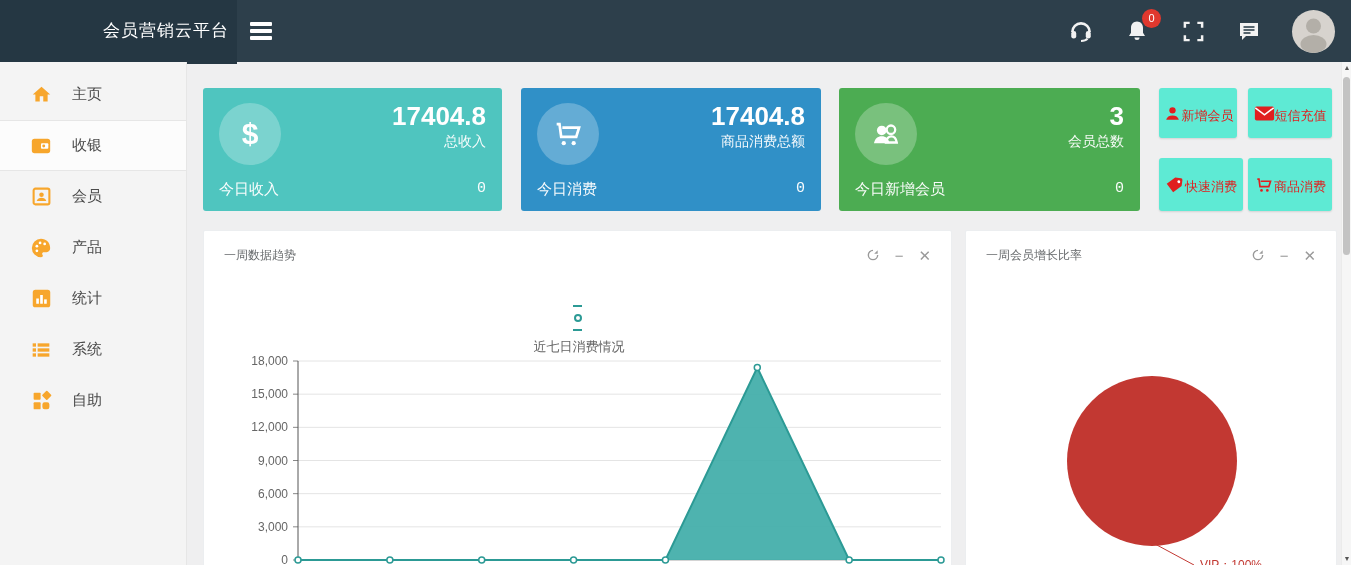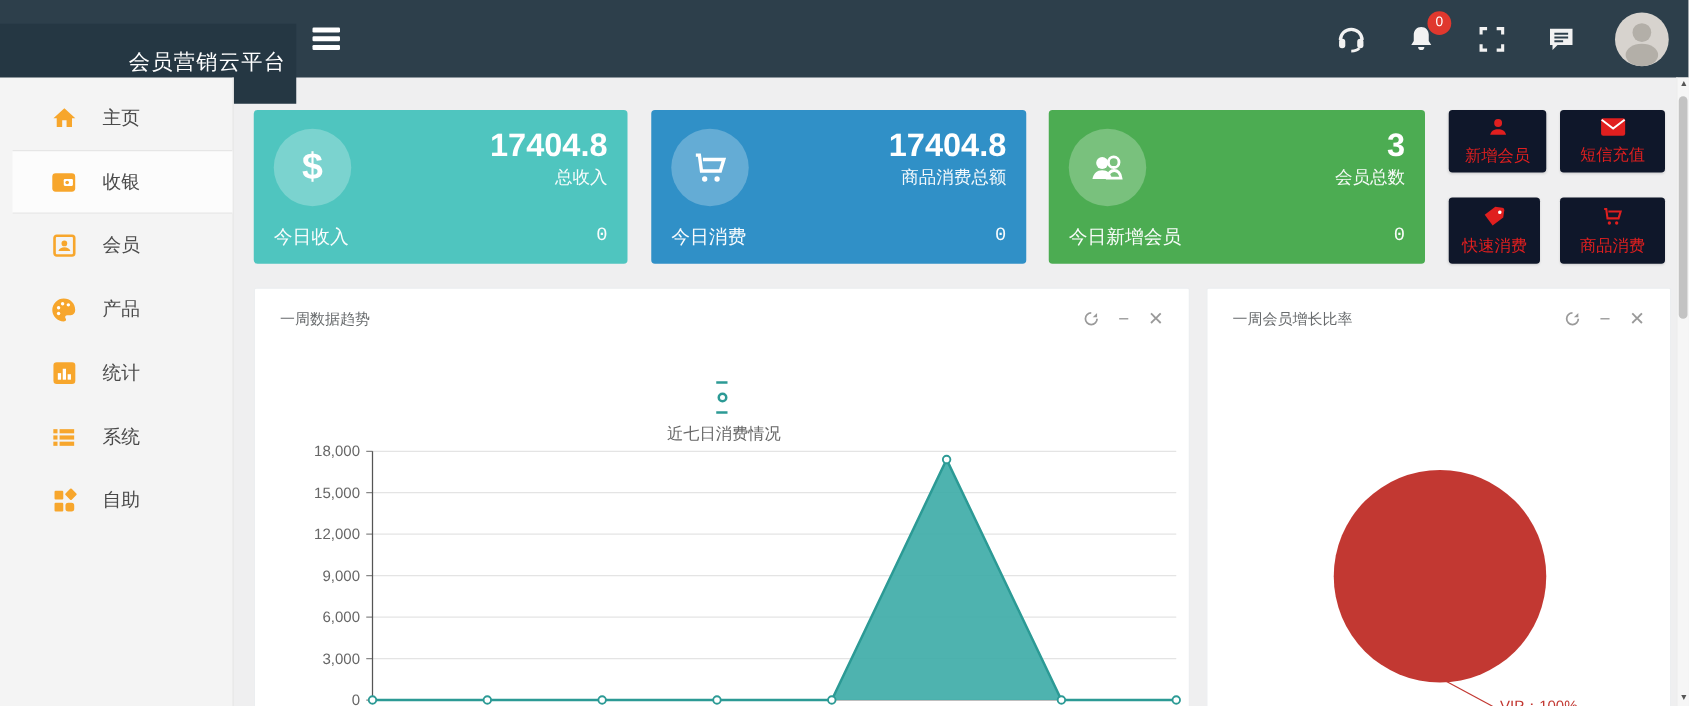--- a/index.html
+++ b/index.html
@@ -3,51 +3,51 @@
 <meta charset="utf-8">
 <style>
   * { margin:0; padding:0; box-sizing:border-box; }
   body { font-family:"Liberation Sans","DejaVu Sans",sans-serif; }
   .stage { position:relative; width:1351px; height:565px; overflow:hidden; background:#efeff0; }
 
   
   .topbar { position:absolute; left:0; top:0; width:1351px; height:62px; background:#2d3f4b; }
   .logo { position:absolute; left:0; top:0; width:237px; height:64px; background:#253743;
           color:#fff; font-size:17px; line-height:62px; text-align:right; padding-right:8px;
-          letter-spacing:1px;margin-top:19px; }
+          letter-spacing:1px; }
   .menu-toggle { position:absolute; left:250px; top:19px; width:26px; height:24px; cursor:pointer; }
   .menu-toggle i { display:block; width:22px; height:4px; background:#fff; margin:3px 0; border-radius:1px; }
   .top-icons { position:absolute; right:16px; top:0; height:62px; display:flex; align-items:center; gap:30px; }
   .tico { position:relative; width:26px; height:26px; display:flex; align-items:center; justify-content:center; cursor:pointer; }
   .badge { position:absolute; top:-9px; right:-11px; min-width:19px; height:19px; border-radius:50%;
            background:#e0382e; color:#fff; font-size:11px; line-height:19px; text-align:center; }
   .avatar { width:43px; height:43px; border-radius:50%; background:#d7d3ce; overflow:hidden; position:relative; cursor:pointer; }
 
   
   .sidebar { position:absolute; left:0; top:62px; width:187px; bottom:0; background:#f4f4f4; border-right:1px solid #e6e6e6; }
   .side-item { height:51px; display:flex; align-items:center; padding-left:30px; cursor:pointer; color:#4a4a4a; font-size:15px; }
   .side-item .sico { width:22px; height:22px; margin-right:20px; display:flex; align-items:center; justify-content:center; }
   .side-item.active { background:#fcfcfc; border-top:1px solid #e6e6e6; border-bottom:1px solid #e6e6e6; }
-  .sidebar { padding-top:7px;padding-left:10px; }
+  .sidebar { padding-top:7px; }
 
   
   .card { position:absolute; top:88px; height:123px; border-radius:3px; color:#fff; padding:13px 16px 12px 16px;
           display:flex; flex-direction:column; }
   .card-top { display:flex; }
   .card-circle { width:62px; height:62px; border-radius:50%; background:rgba(255,255,255,.25);
                  display:flex; align-items:center; justify-content:center; margin-top:2px; }
   .card-right { margin-left:auto; text-align:right; }
   .card-value { font-size:26px; font-weight:bold; line-height:30px; }
   .card-sub { font-size:14px; opacity:.95; margin-top:2px; }
   .card-foot { margin-top:auto; display:flex; justify-content:space-between; font-size:15px; opacity:.97;font-family:Liberation Mono, monospace; }
   .dollar-glyph { font-size:30px; font-weight:bold; color:#fff; }
 
   
-  .qbtn { position:absolute; background:#0f172a; border-radius:3px; box-shadow:0 1px 2px rgba(0,0,0,.12);
-          display:flex; flex-direction:column; align-items:center; justify-content:center; cursor:pointer; }
+  .qbtn { position:absolute; background:#5eead4; border-radius:3px; box-shadow:0 1px 2px rgba(0,0,0,.12);
+          display:flex; align-items:center; justify-content:center; cursor:pointer; }
   .qbtn .qlabel { color:#e01f1f; font-size:13px; margin-top:5px; }
 
   
   .panel { position:absolute; top:230px; height:400px; background:#fff; border:1px solid #eceef0; border-radius:2px; }
   .panel-head { height:48px; display:flex; align-items:center; padding:0 20px; }
   .panel-title { font-size:12px; font-weight:400; color:#676a6c; }
   .panel-ctrls { margin-left:auto; display:flex; align-items:center; gap:15px; color:#9a9a9a; }
   .pctl { cursor:pointer; font-size:15px; line-height:1; display:flex; align-items:center; }
   .legend { position:absolute; left:0; top:74px; width:100%; display:flex; align-items:center; justify-content:flex-start; gap:7px;flex-direction:column; }
   .legend .lg-line { width:9px; height:2px; background:#2c9a95; }
@@ -264,21 +264,21 @@
     </svg>
     <span class="qlabel">新增会员</span>
   </div>
   <div class="qbtn" style="left:1248px;top:88px;width:84px;height:50px;">
     <svg width="21" height="17" viewBox="0 0 24 18">
       <rect x="1" y="1" width="22" height="16" rx="2" fill="#e01f1f"></rect>
       <path d="M1.5 2.5 12 10.5 22.5 2.5" fill="none" stroke="#fff" stroke-width="1.8"></path>
     </svg>
     <span class="qlabel">短信充值</span>
   </div>
-  <div class="qbtn" style="left:1159px;top:158px;width:73px;height:53px;">
+  <div class="qbtn" style="left:1159px;top:158px;width:84px;height:53px;">
     <svg width="20" height="20" viewBox="0 0 24 24">
       <path d="M11 3h7a2 2 0 0 1 2 2v7l-9 9-9-9z" fill="#e01f1f" transform="rotate(8 12 12)"></path>
       <circle cx="16" cy="7.5" r="1.7" fill="#fff" transform="rotate(8 12 12)"></circle>
     </svg>
     <span class="qlabel">快速消费</span>
   </div>
   <div class="qbtn" style="left:1248px;top:158px;width:84px;height:53px;">
     <svg width="20" height="20" viewBox="0 0 24 24">
       <path d="M4 5h2l1.2 9h10.6l2-6.5H8" fill="none" stroke="#e01f1f" stroke-width="2"></path>
       <circle cx="9" cy="18.5" r="1.6" fill="#e01f1f"></circle>

